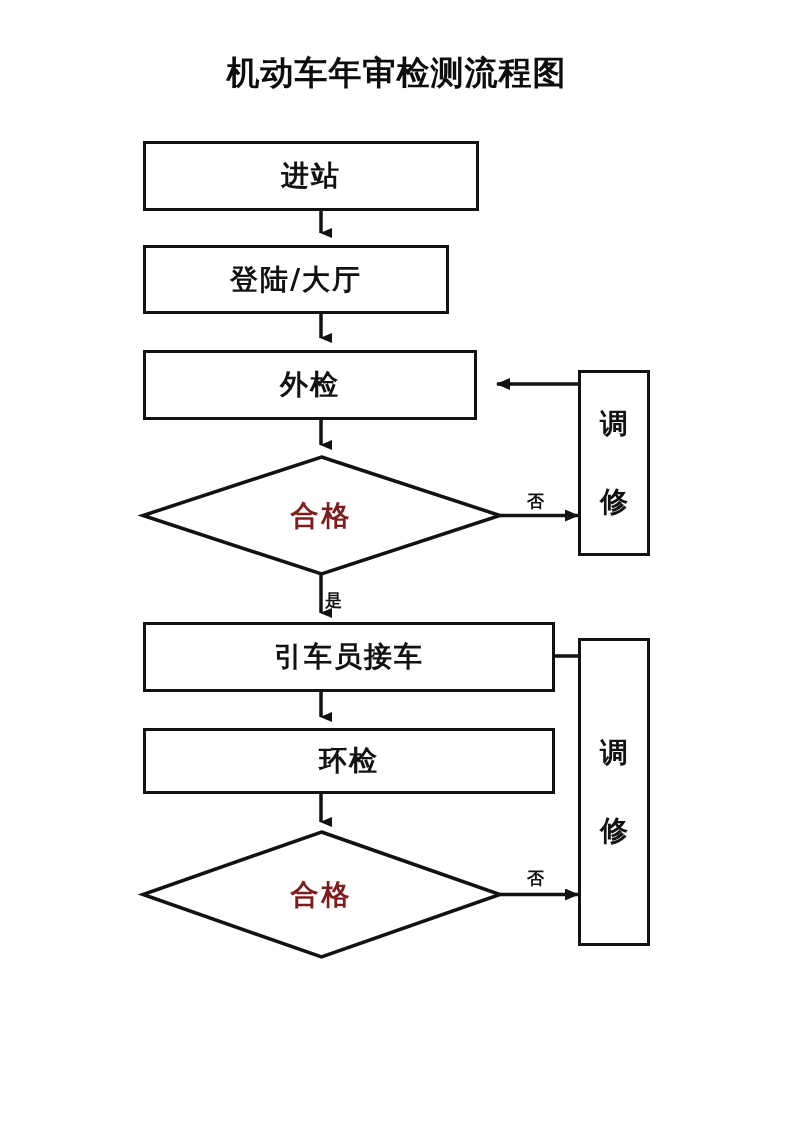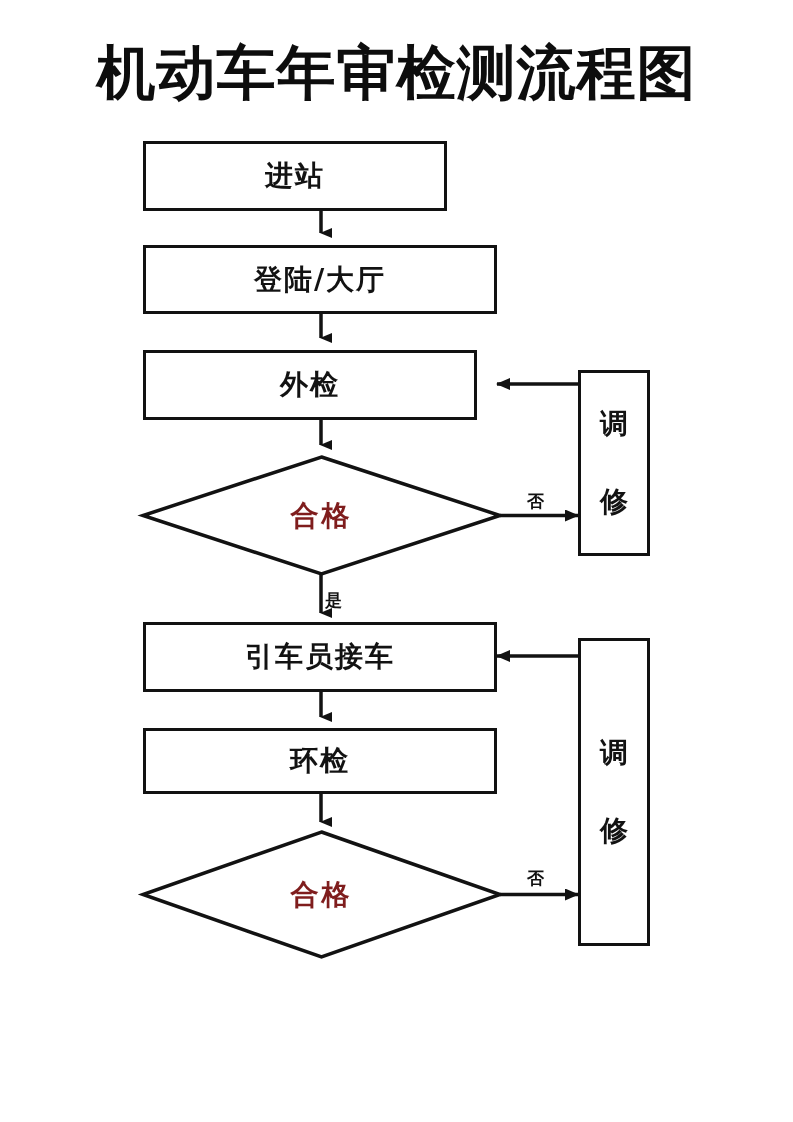--- a/index.html
+++ b/index.html
@@ -23,21 +23,21 @@
     width: 793px;
     height: 1122px;
   }
   .page-title {
     position: absolute;
     left: 0;
     top: 44px;
     width: 793px;
     text-align: center;
     font-family: "DejaVu Sans", "Liberation Sans", sans-serif;
-    font-size: 59px;
+    font-size: 33px;
     font-weight: 700;
     letter-spacing: 1px;
     line-height: 58px;
     color: #0d0d0d;
     white-space: nowrap;
   }
   
   .node-box {
     position: absolute;
     box-sizing: border-box;
@@ -48,25 +48,25 @@
     justify-content: center;
   }
   .node-box .node-label {
     font-size: 28px;
     font-weight: 700;
     line-height: 30px;
     letter-spacing: 2px;
     color: #121212;
     white-space: nowrap;
   }
-  #node-enter      { left: 143px; top: 141px;  width: 304px; height: 70px; }
-  #node-lobby      { left: 143px; top: 245px;  width: 354px; height: 69px; }
+  #node-enter      { left: 143px; top: 141px;  width: 336px; height: 70px; }
+  #node-lobby      { left: 143px; top: 245px;  width: 306px; height: 69px; }
   #node-exterior   { left: 143px; top: 350px;  width: 334px; height: 70px; }
-  #node-driver     { left: 143px; top: 622px;  width: 354px; height: 70px; }
-  #node-emission   { left: 143px; top: 728px;  width: 354px; height: 66px; }
+  #node-driver     { left: 143px; top: 622px;  width: 412px; height: 70px; }
+  #node-emission   { left: 143px; top: 728px;  width: 412px; height: 66px; }
 
   
   .repair-box {
     position: absolute;
     box-sizing: border-box;
     border: 3px solid #121212;
     background: #ffffff;
     display: flex;
     flex-direction: column;
     align-items: center;

